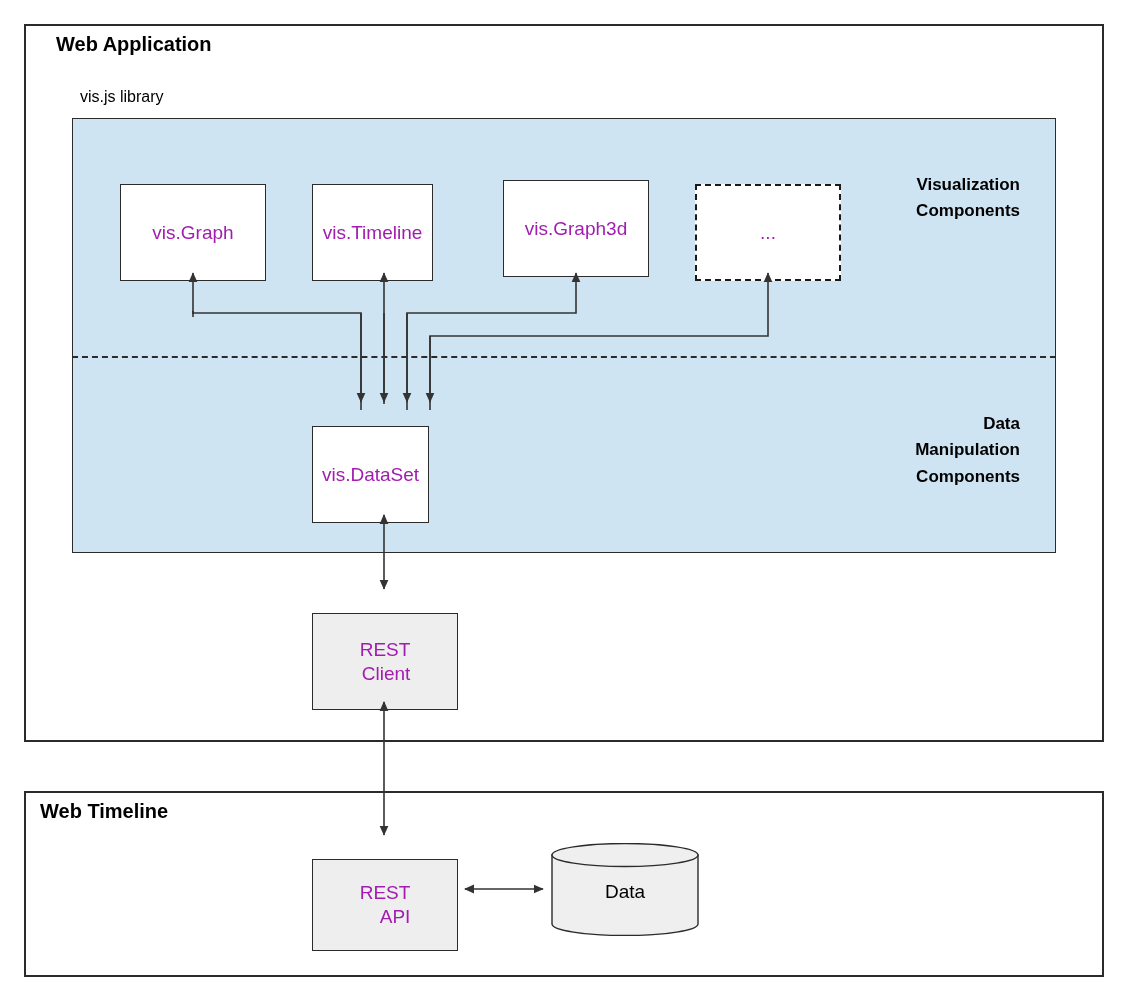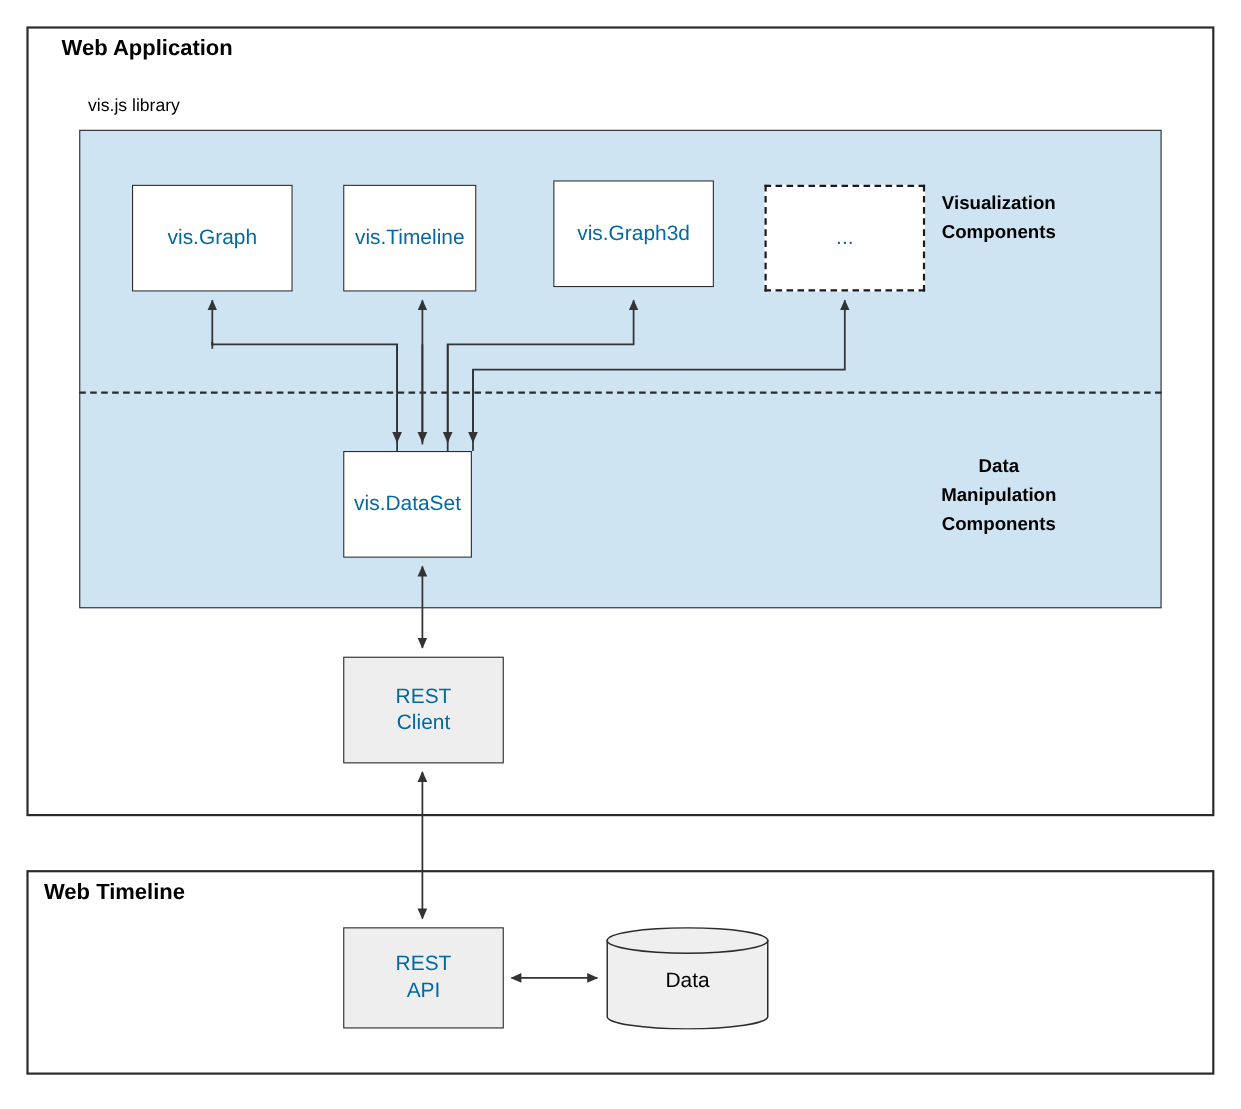--- a/index.html
+++ b/index.html
@@ -46,38 +46,39 @@
   }
   .node {
     position: absolute;
     background: #ffffff;
     border: 1px solid #2b2b2b;
     box-sizing: border-box;
     display: flex;
     align-items: center;
     justify-content: center;
     font-size: 19px;
-    color: #0369a1;
-    text-align: center;
+    color: #a21caf;
+    text-align: right;
     line-height: 1.25;
+    margin-top: 16px;
   }
   .node.dashed {
     border: 2px dashed #1a1a1a;
     background: #ffffff;
   }
   .node.gray {
     background: #eeeeee;
     border: 1px solid #2b2b2b;
   }
   .zone-label {
     position: absolute;
     font-weight: bold;
     font-size: 17px;
     color: #000000;
-    text-align: center;
+    text-align: right;
     line-height: 1.55;
     white-space: pre-line;
   }
   .divider {
     position: absolute;
     border-top: 2px dashed #2b2b2b;
     height: 0;
   }
   svg.wires {
     position: absolute;

